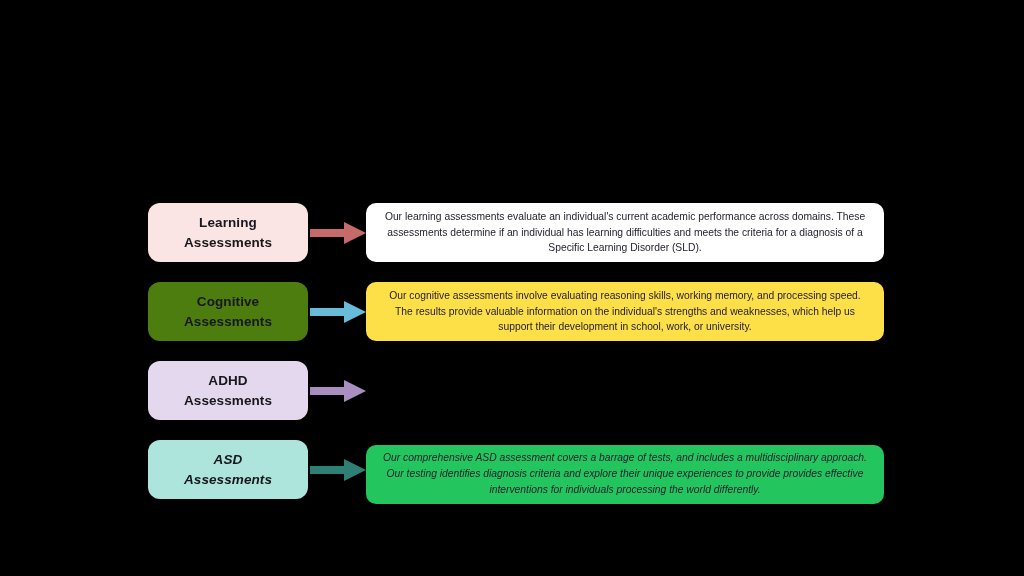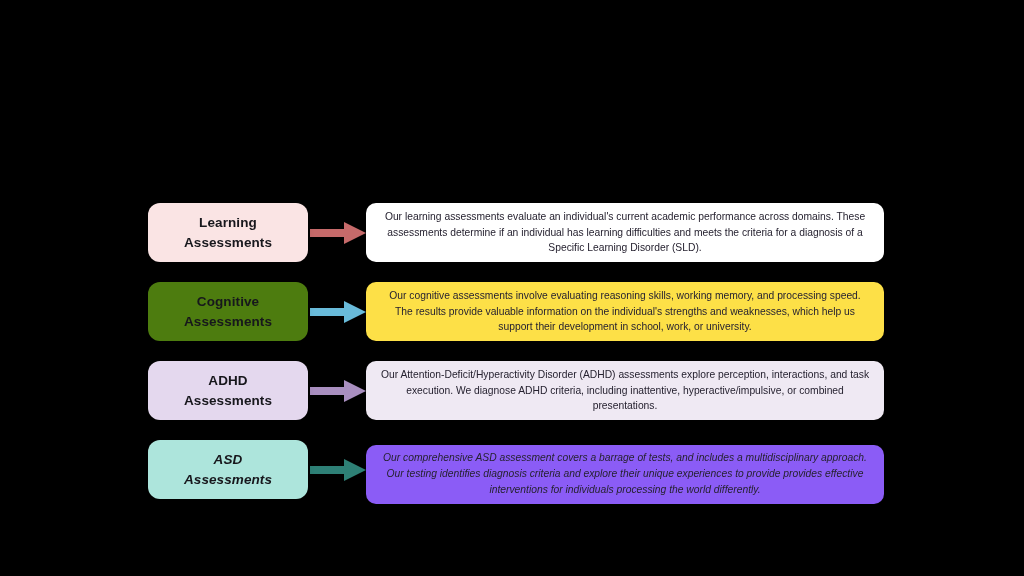--- a/index.html
+++ b/index.html
@@ -136,35 +136,32 @@
       <div class="pill" style="background:#E4D8EE;">
         <span class="pill-label">ADHD
 Assessments</span>
       </div>
       <div class="arrow">
         <svg width="62" height="26" viewBox="0 0 62 26" aria-hidden="true">
           <rect x="2" y="9" width="38" height="8" fill="#A98FC0"></rect>
           <polygon points="36,2 58,13 36,24" fill="#A98FC0"></polygon>
         </svg>
       </div>
-      <div class="panel" style="background:#EFE9F3;">
-        <span class="panel-text">Our Attention-Deficit/Hyperactivity Disorder (ADHD) assessments explore perception, interactions, and task execution. We diagnose ADHD criteria, including inattentive, hyperactive/impulsive, or combined presentations.</span>
-      </div>
     </div>
 
     <div class="row">
       <div class="pill" style="background:#ADE5DC;">
         <span class="pill-label">ASD
 Assessments</span>
       </div>
       <div class="arrow">
         <svg width="62" height="26" viewBox="0 0 62 26" aria-hidden="true">
           <rect x="2" y="9" width="38" height="8" fill="#2E8076"></rect>
           <polygon points="36,2 58,13 36,24" fill="#2E8076"></polygon>
         </svg>
       </div>
-      <div class="panel" style="background:#8b5cf6;margin-top:9px;">
+      <div class="panel" style="background:#22c55e;margin-top:9px;">
         <span class="panel-text">Our comprehensive ASD assessment covers a barrage of tests, and includes a multidisciplinary approach. Our testing identifies diagnosis criteria and  explore their unique experiences to provide provides effective interventions for individuals processing the world differently.</span>
       </div>
     </div>
 
   </div>
 </div>
 
 </body></html>

